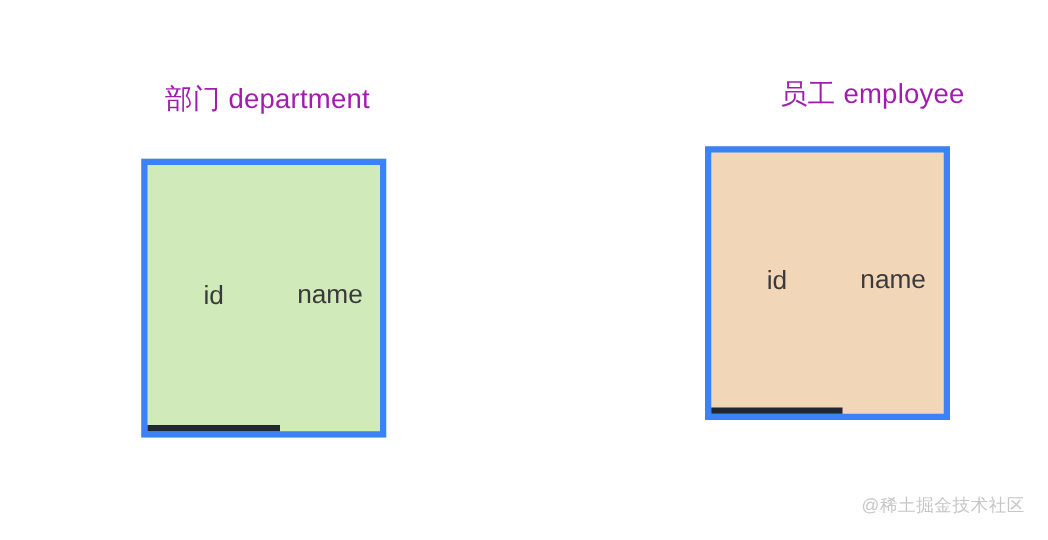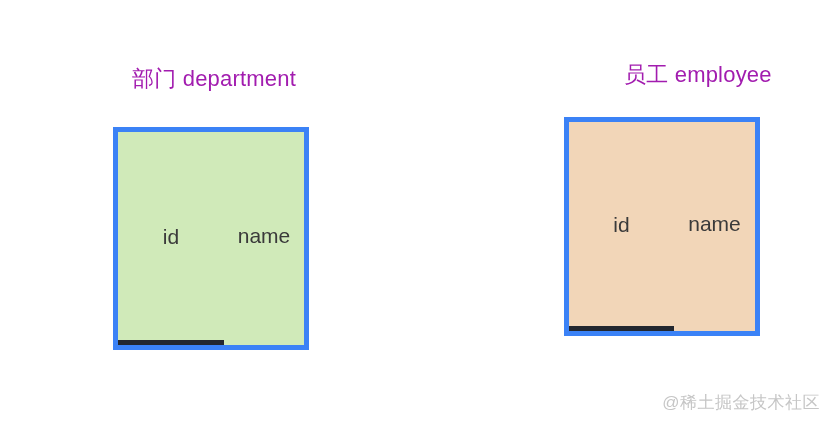--- a/index.html
+++ b/index.html
@@ -101,21 +101,21 @@
     flex: 1 1 auto;
     padding-bottom: 6px;
   }
 
   
   #watermark {
     position: absolute;
     right: 18px;
     bottom: 18px;
     color: #c6c6c6;
-    font-size: 17px;
+    font-size: 14px;
     letter-spacing: 0.5px;
     white-space: nowrap;
     user-select: none;
     margin-top: 20px;
   }
 </style>
 </head>
 <body>
 
 <div id="canvas">

